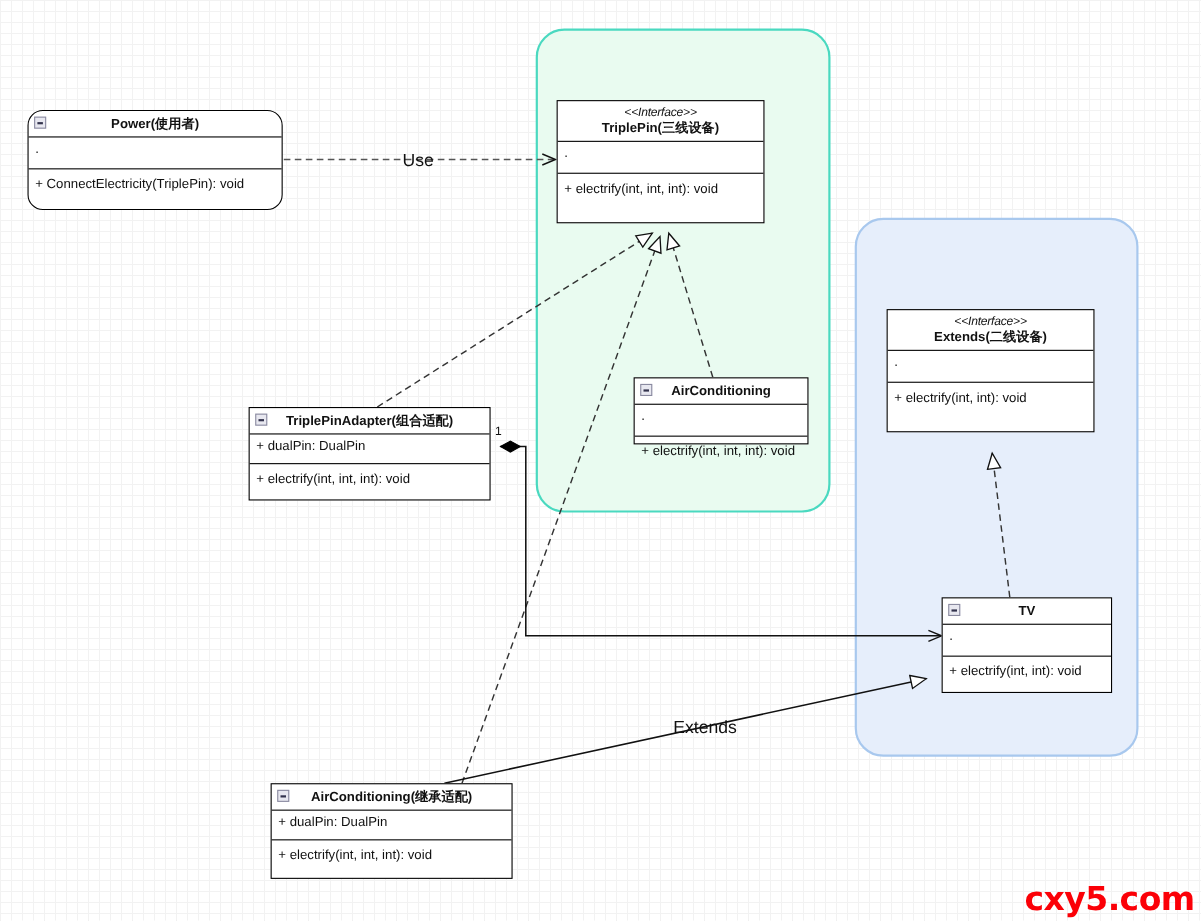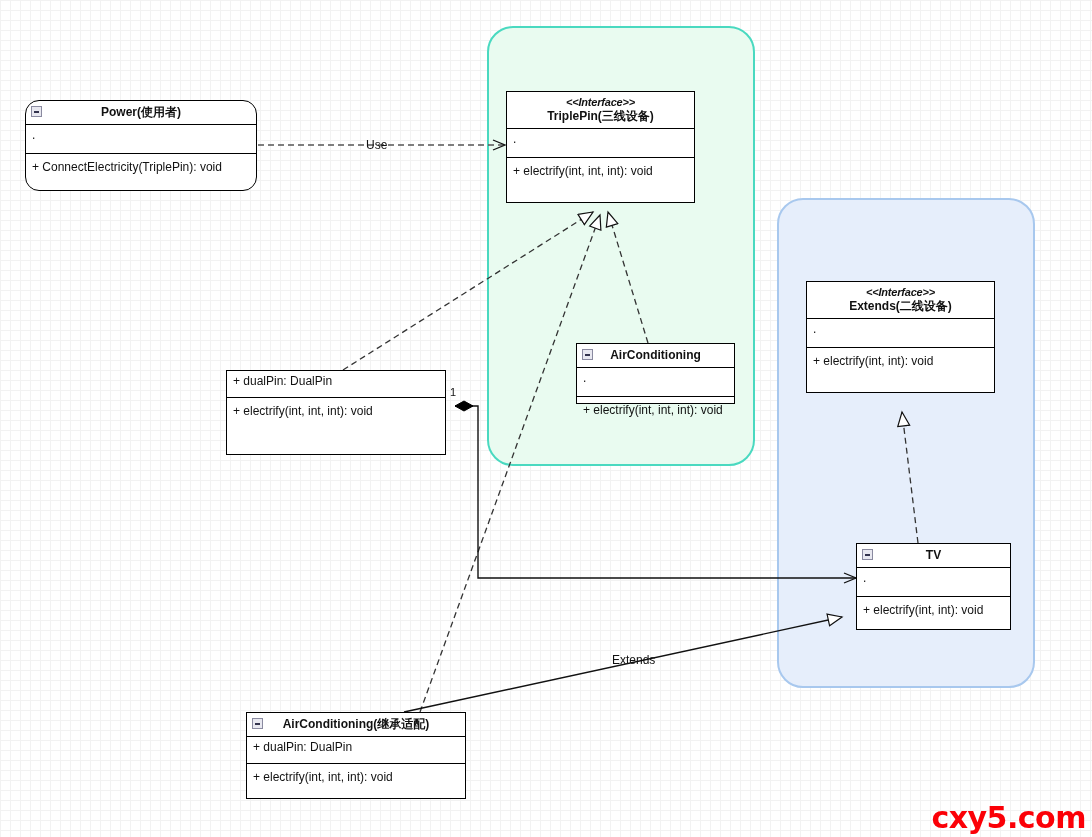--- a/index.html
+++ b/index.html
@@ -60,21 +60,21 @@
   .uml .hdr {
     position: relative;
     border-bottom: 1px solid #000000;
     text-align: center;
     font-weight: bold;
     padding: 4px 4px 5px 4px;
     line-height: 14px;
   }
   .uml .hdr .stereo {
     display: block;
-    font-weight: bold;
+    font-weight: normal;
     font-style: italic;
     font-size: 11px;
     letter-spacing: -0.2px;
   }
   .uml .hdr .cname { display: block; }
 
   .collapse {
     position: absolute;
     left: 5px;
     top: 5px;
@@ -101,21 +101,21 @@
     line-height: 14px;
   }
   .uml .ops {
     padding: 6px 6px 10px 6px;
     line-height: 14px;
   }
 
   
   .edge-label {
     position: absolute;
-    font-size: 12px;
+    font-size: 16px;
     color: #111111;
     background: transparent;
     white-space: nowrap;
   }
   .mult-label {
     position: absolute;
     font-size: 11px;
     color: #111111;
     white-space: nowrap;
   }
@@ -223,20 +223,24 @@
     </div>
     <div class="attrs">
       <div>.</div>
     </div>
     <div class="ops">
       <div>+ electrify(int, int): void</div>
     </div>
   </div>
 
   <div class="uml" style="left:226px; top:370px; width:220px; height:85px;">
+    <div class="hdr">
+      <span class="collapse"></span>
+      <span class="cname">TriplePinAdapter(组合适配)</span>
+    </div>
     <div class="attrs" style="padding-bottom:7px;">
       <div>+ dualPin: DualPin</div>
     </div>
     <div class="ops">
       <div>+ electrify(int, int, int): void</div>
     </div>
   </div>
 
   <div class="uml" style="left:576px; top:343px; width:159px; height:61px;">
     <div class="hdr">

